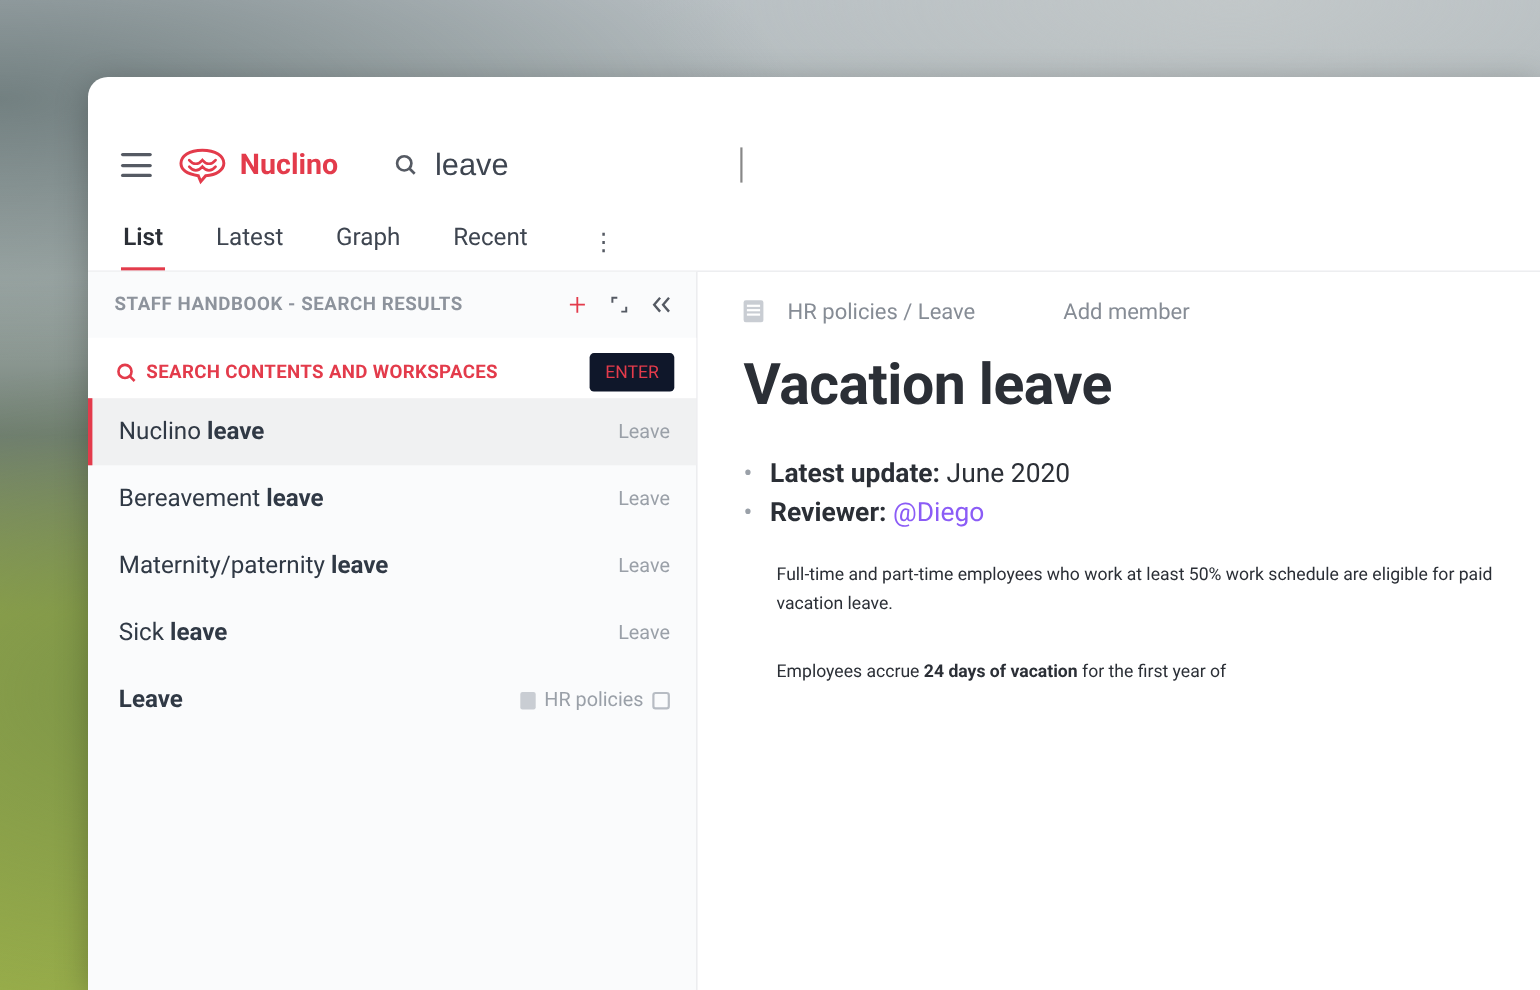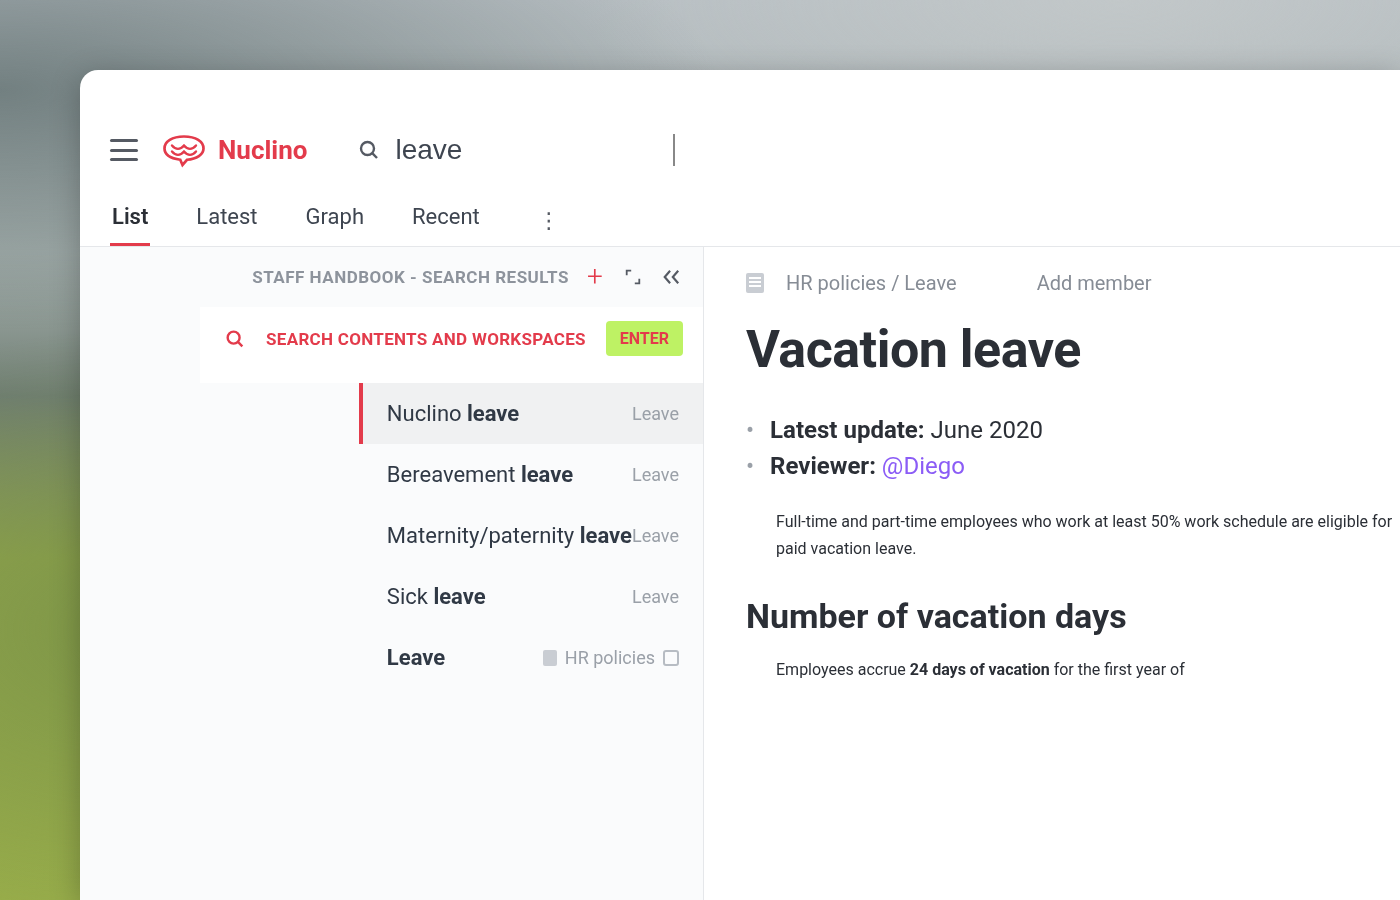--- a/index.html
+++ b/index.html
@@ -60,37 +60,37 @@
   .tab {
     font-size:22px; color:#3e4550; padding:10px 2px 14px 2px; cursor:pointer;
     border-bottom:3px solid transparent;
   }
   .tab.active { border-bottom-color:#e33b4b; font-weight:600; color:#2b2f36; }
   .tab-more { margin-left:6px; color:#555a63; font-size:22px; cursor:pointer; padding:6px; }
 
   .content { display:flex; flex:1; min-height:0; border-top:1px solid #e5e7ea; }
 
   
-  .sidebar { width:624px; border-right:1px solid #e5e7ea; background:#fafbfc; display:flex; flex-direction:column;align-items:flex-end; }
+  .sidebar { width:554px; border-right:1px solid #e5e7ea; background:#fafbfc; display:flex; flex-direction:column; }
   .side-head {
     display:flex; align-items:center; gap:14px;
     padding: 18px 20px 18px 24px;
   }
   .side-head-title { flex:1; color:#8d939c; font-size:17px; font-weight:700; letter-spacing:.5px; }
   .side-icon { width:24px; height:24px; display:flex; align-items:center; justify-content:center; color:#555a63; cursor:pointer; }
   .side-icon.plus { color:#e33b4b; font-size:28px; font-weight:300; line-height:0; }
 
   .search-contents {
-    display:flex; align-items:center; gap:20px;
-    padding:14px 20px 27px 24px;
+    display:flex; align-items:center; gap:7px;
+    padding:14px 20px 6px 24px;
     background:#fff;
   }
   .search-contents svg { width:22px; height:22px; stroke:#e33b4b; }
   .search-contents-label { flex:1; color:#e33b4b; font-weight:700; font-size:17px; letter-spacing:.3px; }
-  .enter-badge { background:#bef264; color:#e33b4b; font-weight:700; font-size:16px; padding:8px 14px; border-radius:4px; }
+  .enter-badge { background:#0f172a; color:#e33b4b; font-weight:400; font-size:16px; padding:8px 14px; border-radius:4px; }
 
   .result {
     display:flex; align-items:center; padding:18px 24px; cursor:pointer;
     border-left:4px solid transparent; justify-content:space-between;
   }
   .result.active { background:#f0f1f2; border-left-color:#e33b4b; }
   .result-title { font-size:22px; color:#303945; }
   .result-title .bold { font-weight:700; }
   .result-cat { color:#9aa0a8; font-size:18px; display:flex; align-items:center; gap:8px; }
   .collection-icon { width:16px; height:16px; border:2px solid #b7bcc3; border-radius:3px; display:inline-block; }
@@ -233,21 +233,20 @@
         <li>
           <span>
             <span class="label">Reviewer:</span>
             <span class="mention">@Diego</span>
           </span>
         </li>
       </ul>
 
       <p>Full-time and part-time employees who work at least 50% work schedule are eligible for paid vacation leave.</p>
 
-      <h2>Number of vacation days</h2>
 
       <p>
         <span>Employees accrue </span><span class="bold">24 days of vacation</span><span> for the first year of</span>
       </p>
     </main>
 
   </div>
 </div>
 
 </body></html>

